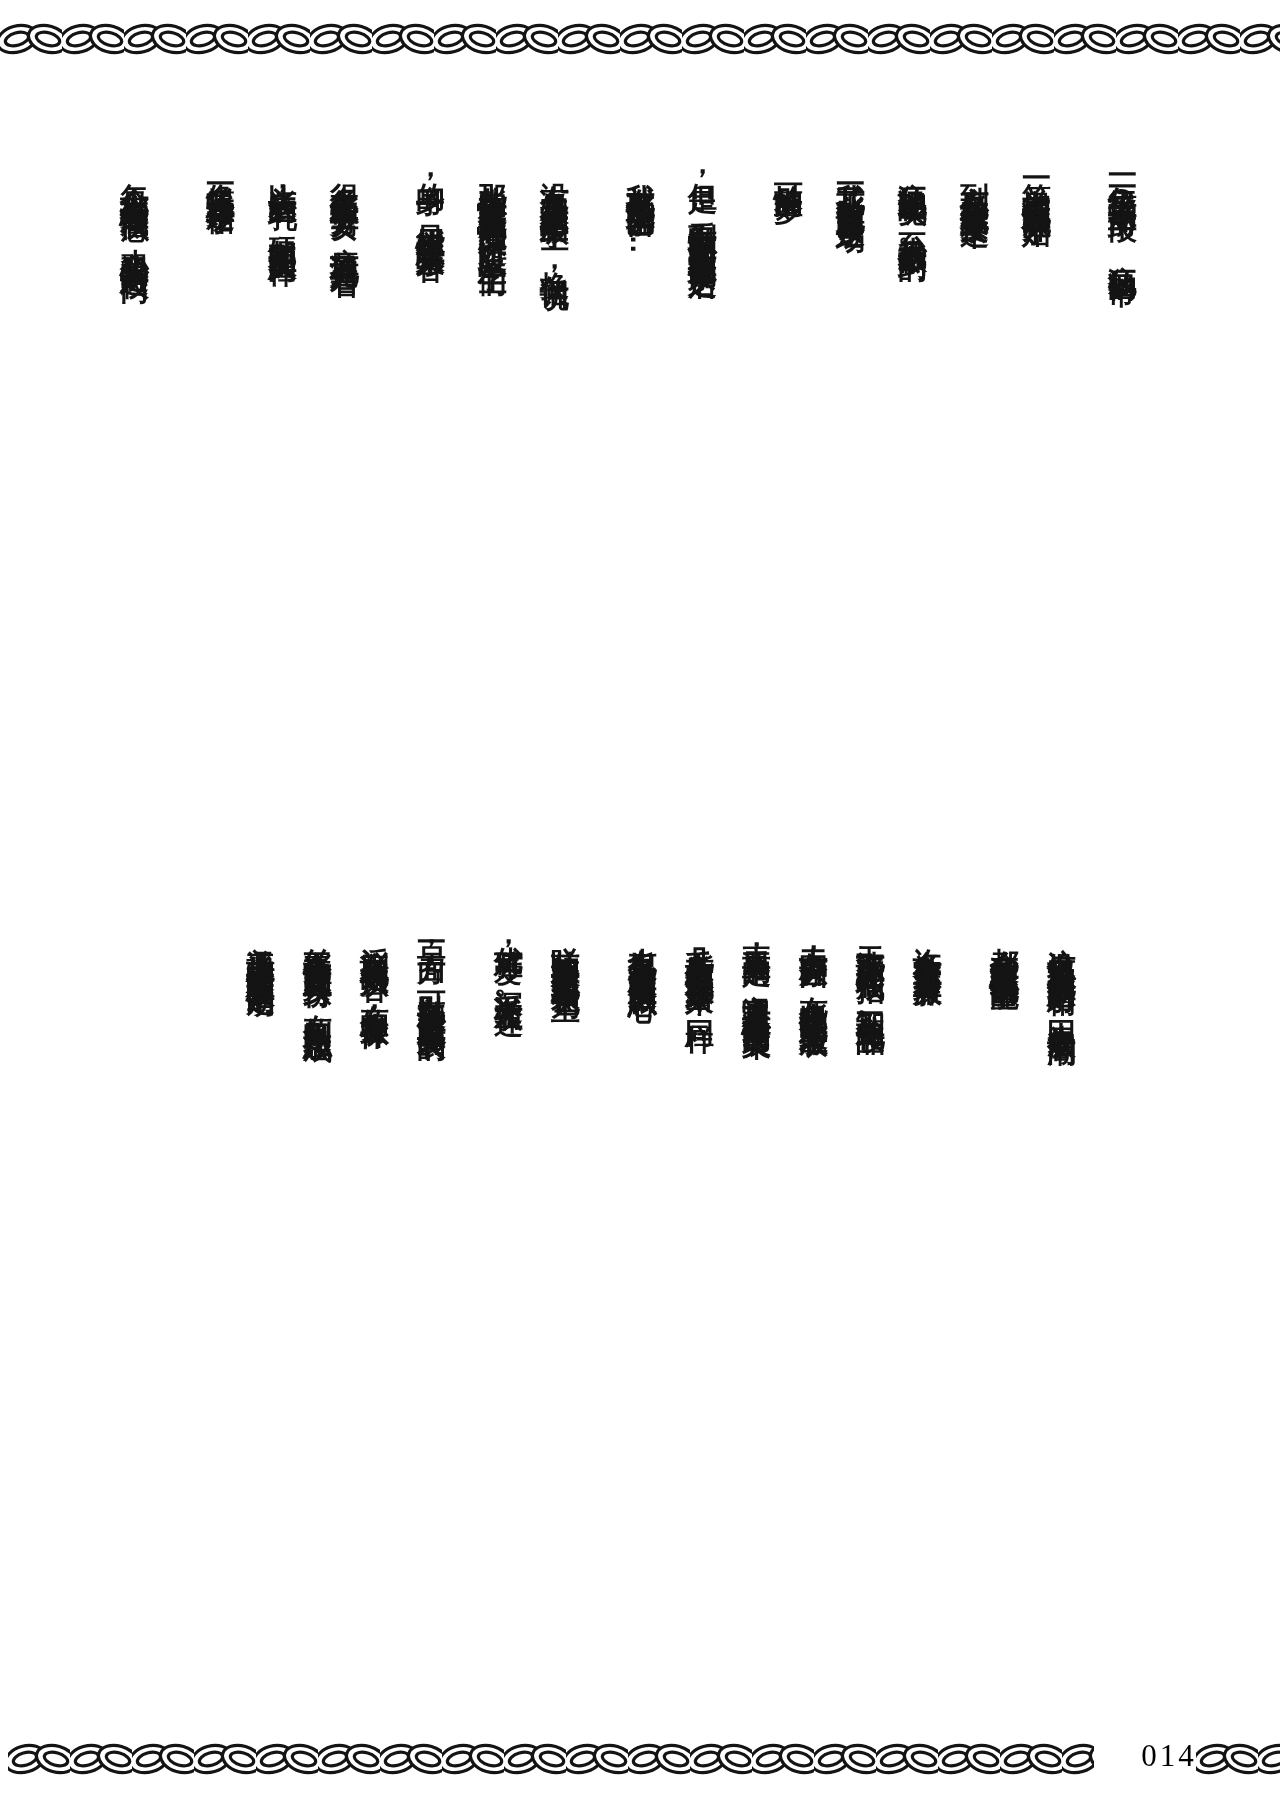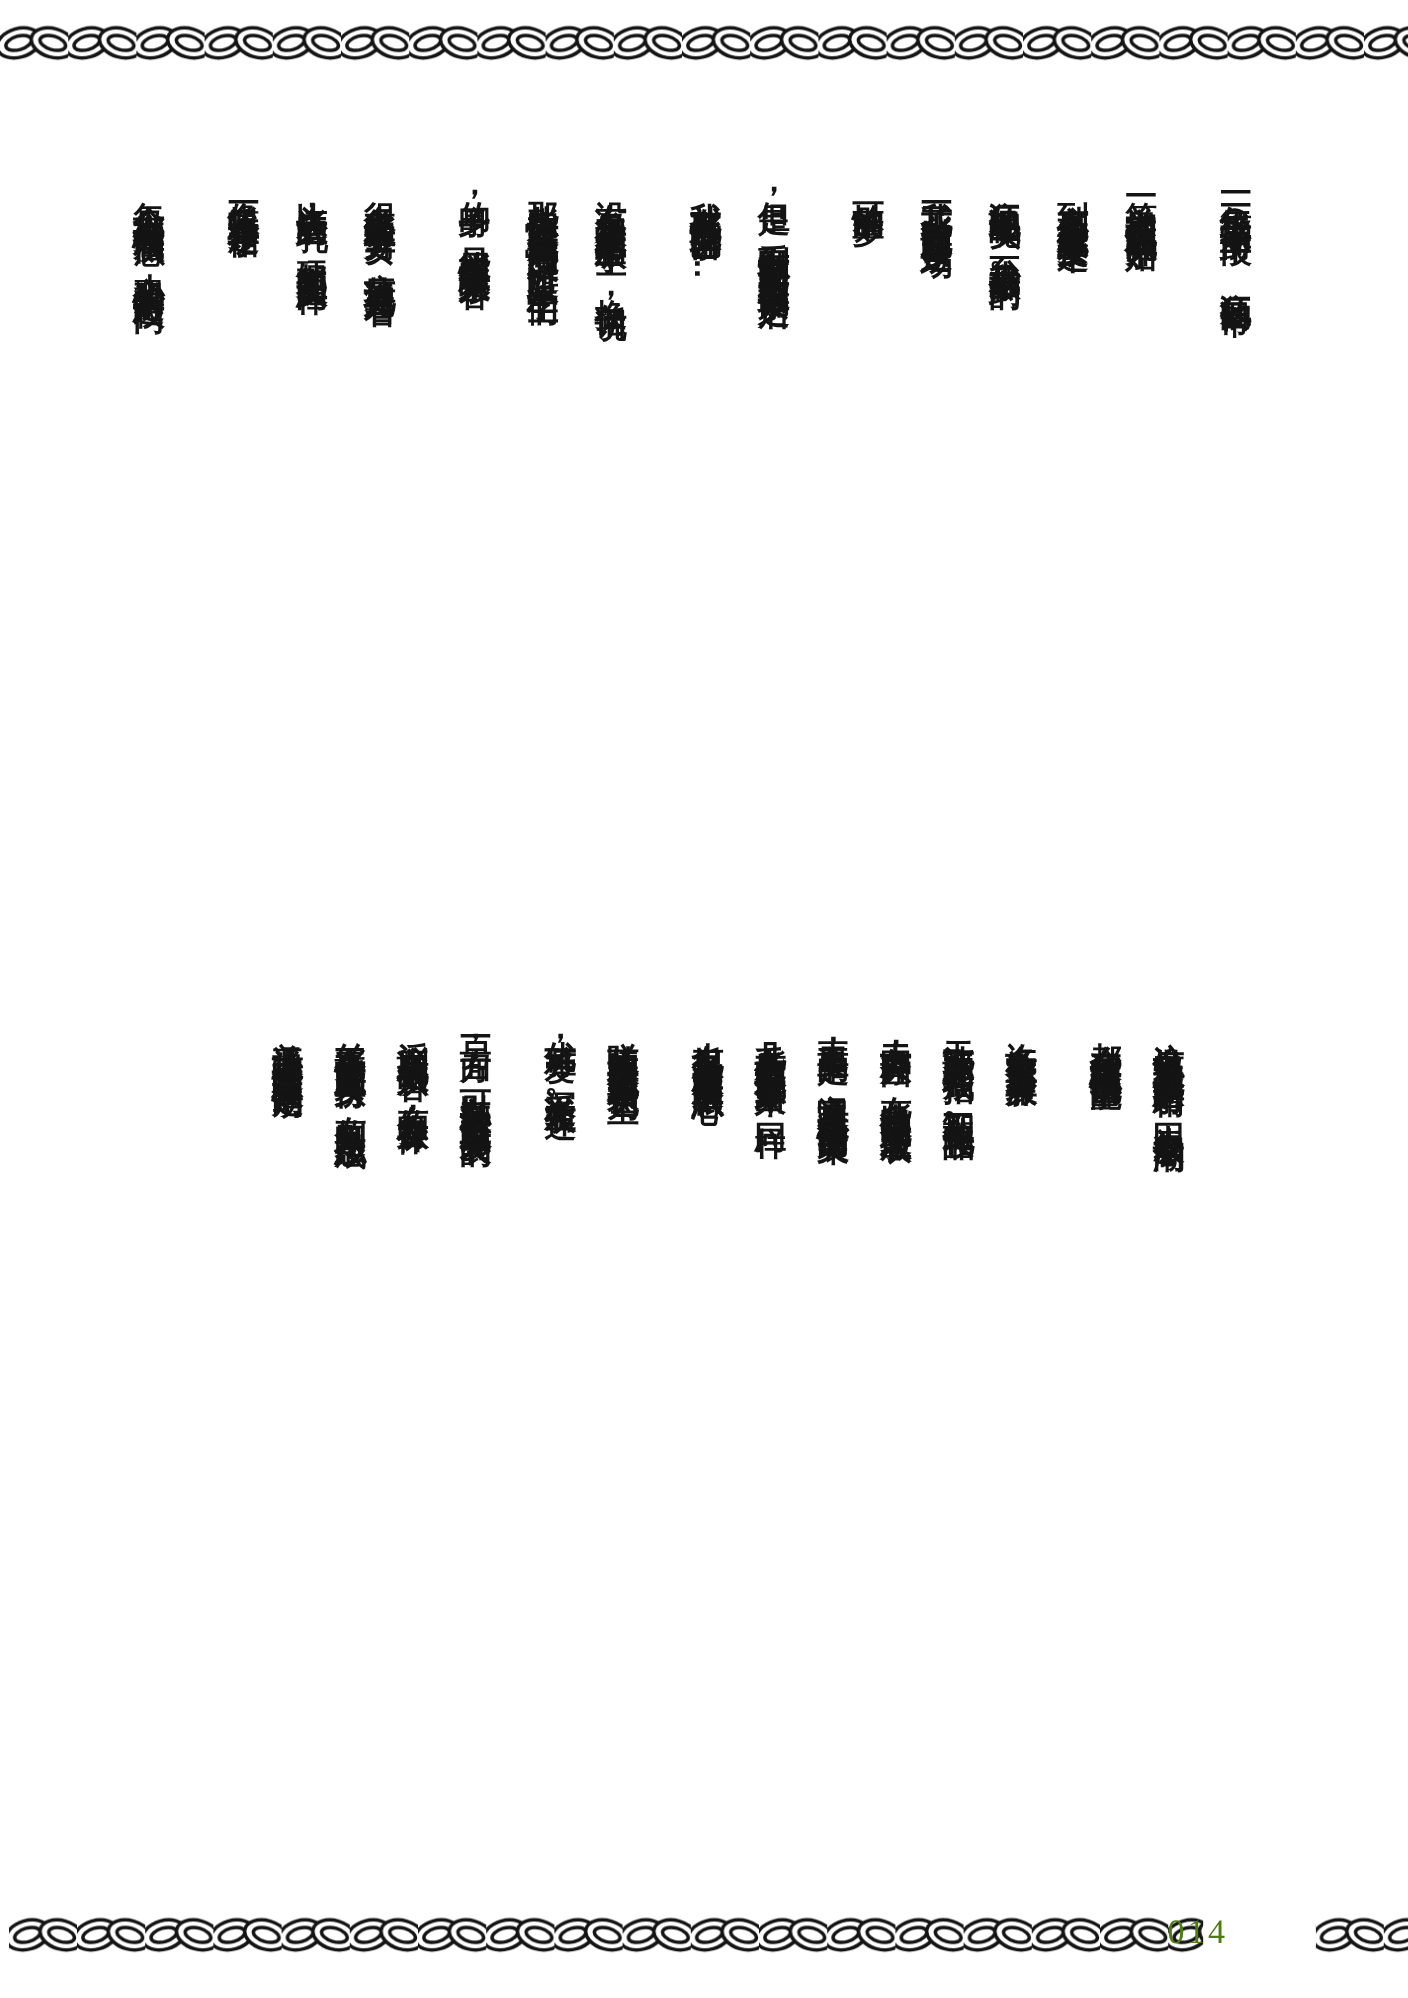--- a/index.html
+++ b/index.html
@@ -37,28 +37,28 @@
     right: 190px;
     height: 750px;
     line-height: 57px;
   }
   .para { display: block; }
   #top-block .para + .para { margin-right: 24px; }
   #bottom-block .para + .para { margin-right: 20px; }
   .col { display: block; white-space: nowrap; }
   #page-number {
     position: absolute;
-    left: 1040px;
+    left: 1120px;
     top: 1738px;
     width: 98px;
     text-align: center;
     font-family: "Liberation Serif", serif;
     font-size: 31px;
     letter-spacing: 3px;
-    color: #4d7c0f;
+    color: #000000;
     font-weight: 400;
   }
 </style>
 </head>
 <body>
 
 <svg class="chain" style="left:0; top:16px;" width="1280" height="48">
   <defs>
     <pattern id="chainA" width="62" height="46" patternUnits="userSpaceOnUse">
       <g fill="#ffffff" stroke="#141414" stroke-width="3.2">

